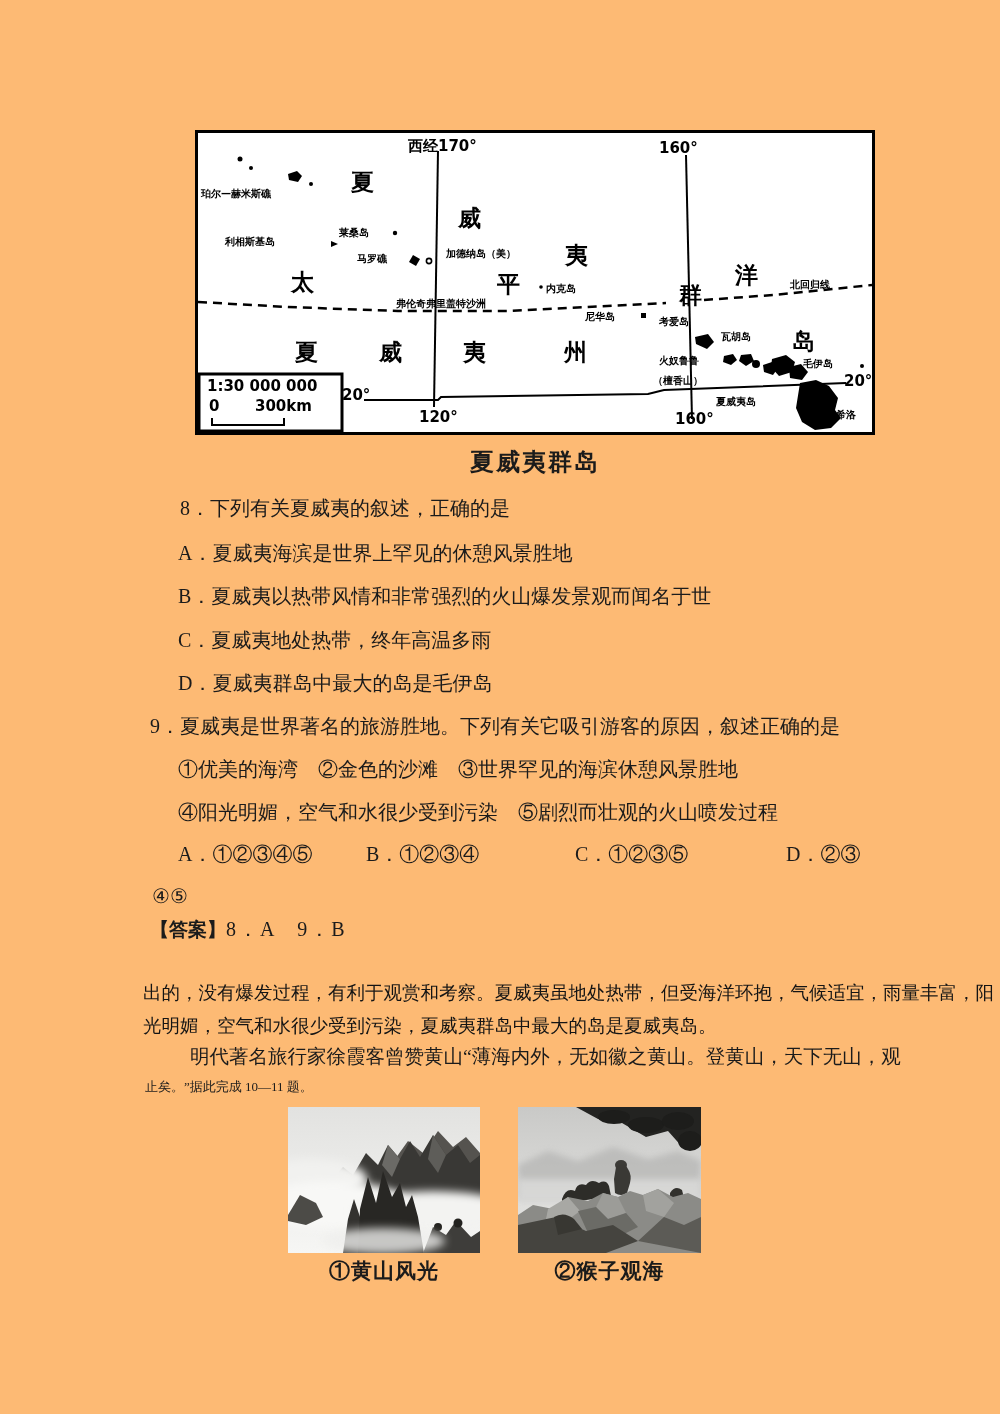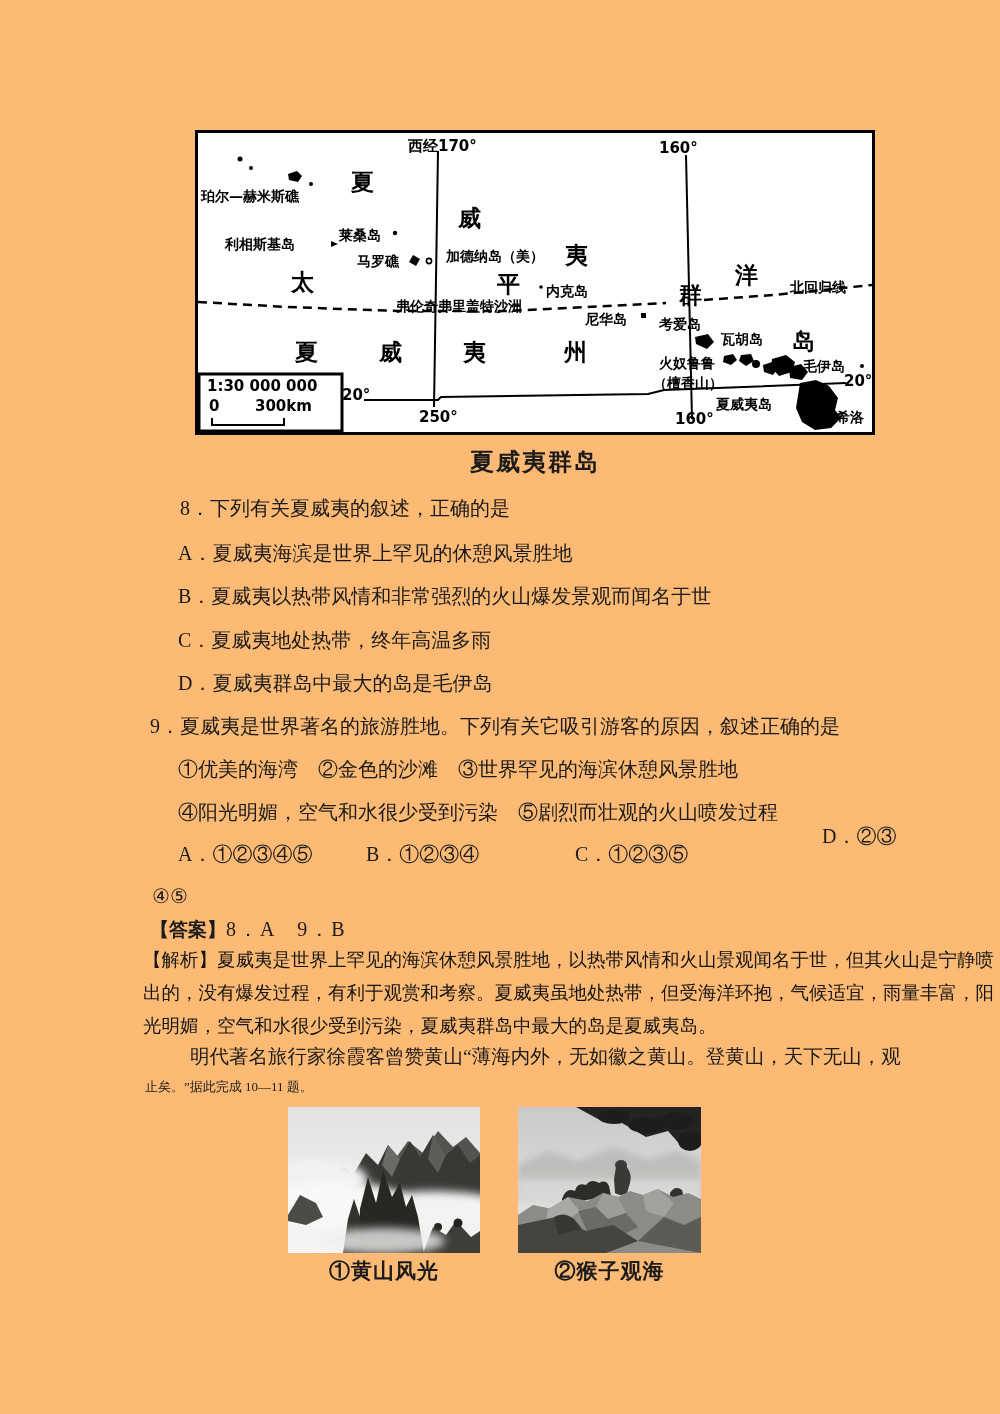--- a/index.html
+++ b/index.html
@@ -7,21 +7,21 @@
         font-family:"Liberation Serif",serif;color:#1b1b1b;}
   .abs{position:absolute;white-space:nowrap;line-height:1.25;}
   .serif{font-family:"Liberation Serif",serif;font-size:20px;}
   .hei{font-family:"DejaVu Sans",sans-serif;}
   .b{font-weight:bold;}
   
   .map-wrap{position:absolute;left:195px;top:130px;width:680px;height:305px;
             border:3px solid #000;box-sizing:border-box;background:#fff;}
   .map-wrap svg{position:absolute;left:0;top:0;}
   .ml{position:absolute;font-family:"DejaVu Sans",sans-serif;font-weight:bold;
-      font-size:14px;line-height:1;white-space:nowrap;color:#000;}
+      font-size:10px;line-height:1;white-space:nowrap;color:#000;}
   .ml-lg{font-size:23px;}
   .ml-md{font-size:15px;}
   .map-caption{position:absolute;left:195px;top:446px;width:680px;text-align:center;
       font-family:"DejaVu Sans",sans-serif;font-weight:bold;font-size:24px;letter-spacing:2px;}
   .ana{font-family:"DejaVu Sans",sans-serif;font-size:18.5px;color:#141414;}
   .photo{position:absolute;top:1107px;height:146px;}
   .pcap{position:absolute;top:1257px;text-align:center;font-weight:bold;font-size:21px;
         font-family:"Liberation Serif",serif;letter-spacing:1px;}
 </style>
 </head>
@@ -60,21 +60,21 @@
         <path d="M565,232 l9,-3 6,6 -5,7 -9,-3 z"></path>
         <path d="M574,226 l14,-4 9,7 -3,10 -13,4 -8,-9 z"></path>
         <path d="M591,234 l12,-3 7,8 -6,8 -12,-2 z"></path>
         <circle cx="664" cy="233" r="2"></circle>
         <path d="M602,250 l16,-3 13,6 9,12 -3,12 6,8 -10,10 -16,2 -13,-8 -6,-14 z"></path>
       </g>
     </svg>
 
     <span class="ml ml-md" style="left:210px;top:6px;">西经170°</span>
     <span class="ml ml-md" style="left:461px;top:8px;">160°</span>
-    <span class="ml ml-md" style="left:221px;top:277px;">250°</span>
+    <span class="ml ml-md" style="left:221px;top:277px;">120°</span>
     <span class="ml ml-md" style="left:477px;top:279px;">160°</span>
     <span class="ml ml-md" style="left:144px;top:255px;">20°</span>
     <span class="ml ml-md" style="left:646px;top:241px;">20°</span>
     <span class="ml" style="left:592px;top:147px;">北回归线</span>
 
     <span class="ml ml-lg" style="left:153px;top:38px;">夏</span>
     <span class="ml ml-lg" style="left:260px;top:74px;">威</span>
     <span class="ml ml-lg" style="left:367px;top:111px;">夷</span>
     <span class="ml ml-lg" style="left:481px;top:151px;">群</span>
     <span class="ml ml-lg" style="left:594px;top:197px;">岛</span>
@@ -116,28 +116,27 @@
   <div class="abs serif" style="left:178px;top:584px;">B．夏威夷以热带风情和非常强烈的火山爆发景观而闻名于世</div>
   <div class="abs serif" style="left:178px;top:628px;">C．夏威夷地处热带，终年高温多雨</div>
   <div class="abs serif" style="left:178px;top:671px;">D．夏威夷群岛中最大的岛是毛伊岛</div>
 
   <div class="abs serif" style="left:150px;top:714px;">9．夏威夷是世界著名的旅游胜地。下列有关它吸引游客的原因，叙述正确的是</div>
   <div class="abs serif" style="left:178px;top:757px;">①优美的海湾　②金色的沙滩　③世界罕见的海滨休憩风景胜地</div>
   <div class="abs serif" style="left:178px;top:800px;">④阳光明媚，空气和水很少受到污染　⑤剧烈而壮观的火山喷发过程</div>
   <div class="abs serif" style="left:178px;top:842px;">A．①②③④⑤</div>
   <div class="abs serif" style="left:366px;top:842px;">B．①②③④</div>
   <div class="abs serif" style="left:575px;top:842px;">C．①②③⑤</div>
-  <div class="abs serif" style="left:786px;top:824px;margin-left:36px;">D．②③</div>
+  <div class="abs serif" style="left:786px;top:842px;">D．②③</div>
   <div class="abs serif" style="left:152px;top:884px;">④⑤</div>
 
   <div class="abs" style="left:150px;top:917px;">
     <span class="hei b" style="font-size:19px;">【答案】</span><span class="serif" style="font-size:20px;letter-spacing:2px;">8．A　9．B</span>
   </div>
 
-  <div class="abs ana" style="left:143px;top:948px;">【解析】夏威夷是世界上罕见的海滨休憩风景胜地，以热带风情和火山景观闻名于世，但其火山是宁静喷</div>
   <div class="abs ana" style="left:143px;top:981px;">出的，没有爆发过程，有利于观赏和考察。夏威夷虽地处热带，但受海洋环抱，气候适宜，雨量丰富，阳</div>
   <div class="abs ana" style="left:143px;top:1014px;">光明媚，空气和水很少受到污染，夏威夷群岛中最大的岛是夏威夷岛。</div>
 
   <div class="abs serif" style="left:190px;top:1045px;font-size:19.5px;">明代著名旅行家徐霞客曾赞黄山“薄海内外，无如徽之黄山。登黄山，天下无山，观</div>
   <div class="abs serif" style="left:145px;top:1079px;font-size:13px;">止矣。”据此完成 10—11 题。</div>
 
   <div class="photo" style="left:288px;width:192px;">
     <svg width="192" height="146" viewBox="0 0 192 146">
       <defs>
         <linearGradient id="sky1" x1="0" y1="0" x2="0" y2="1">

